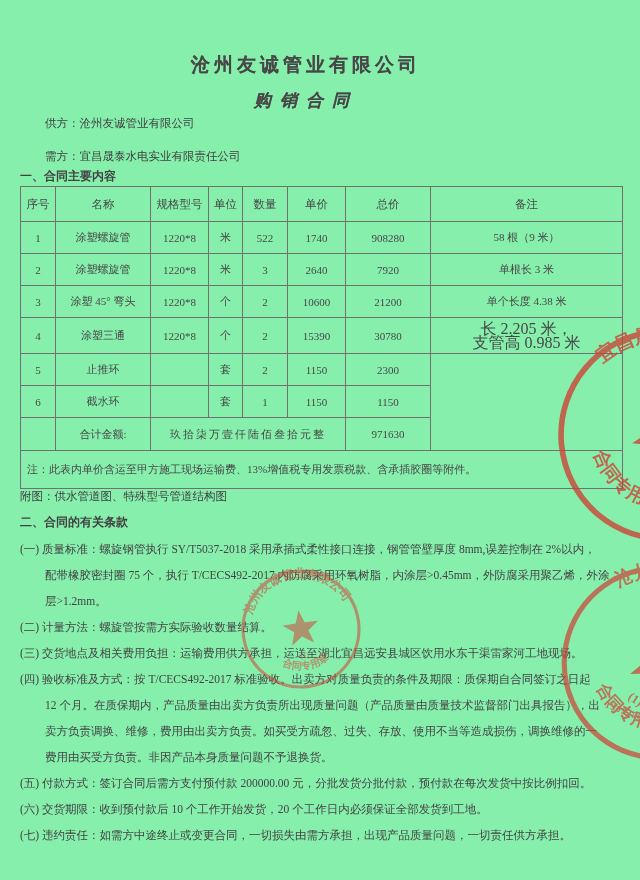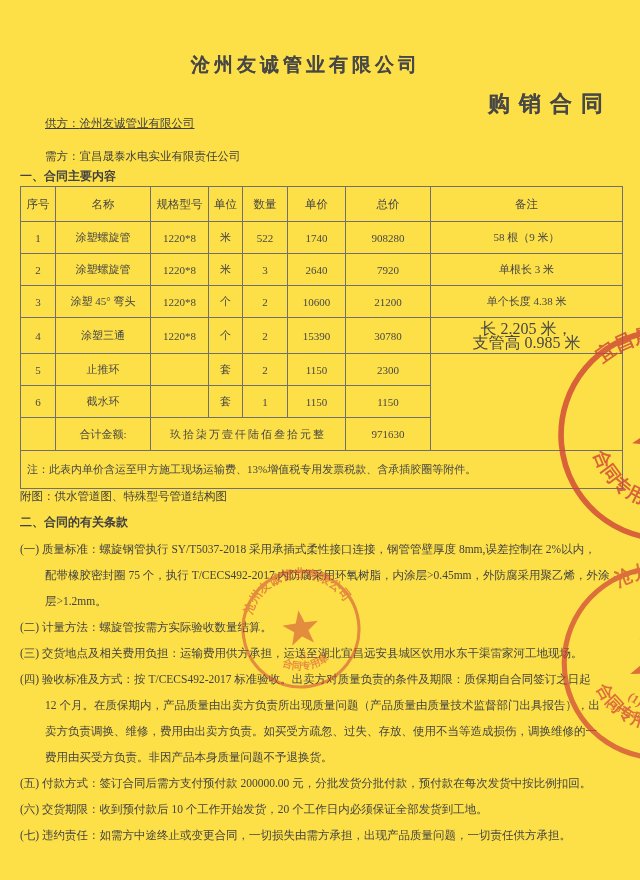--- a/index.html
+++ b/index.html
@@ -1,26 +1,26 @@
 <!DOCTYPE html>
 <html><head>
 <meta charset="utf-8">
 <style>
   html,body{margin:0;padding:0;background:#ffffff;}
   .page{
     position:relative;width:640px;height:880px;overflow:hidden;
-    background:#fde047;
+    background:#86efac;
     font-family:"Liberation Serif","DejaVu Serif",serif;
     color:#3f3f3f;
   }
   .t{position:absolute;white-space:nowrap;}
   .doc-company{top:52px;left:0;width:612px;text-align:center;font-size:19px;font-weight:700;letter-spacing:4px;color:#474747;text-shadow:0 0 .6px rgba(70,70,70,.7);}
-  .doc-type{top:89px;left:0;width:612px;text-align:right;font-size:22px;font-weight:700;letter-spacing:9px;color:#474747;text-shadow:0 0 .6px rgba(70,70,70,.7);}
+  .doc-type{top:89px;left:0;width:612px;text-align:center;font-size:17px;font-weight:700;letter-spacing:9px;color:#474747;text-shadow:0 0 .6px rgba(70,70,70,.7);font-style:italic;}
   .party{left:45px;font-size:11.5px;}
-  .party.supplier{top:116px;text-decoration:underline;}
+  .party.supplier{top:116px;}
   .party.buyer{top:149px;}
   .meta{left:415px;top:112px;font-size:11.5px;line-height:20.5px;}
   .meta .row{white-space:nowrap;}
   .sec-heading{left:20px;font-size:12px;font-weight:700;color:#424242;}
   .sec1{top:168px;}
   .sec2{top:514px;}
   table.goods{
     position:absolute;left:20px;top:186px;width:602px;
     border-collapse:collapse;table-layout:fixed;
     font-size:11px;color:#474747;text-align:center;

